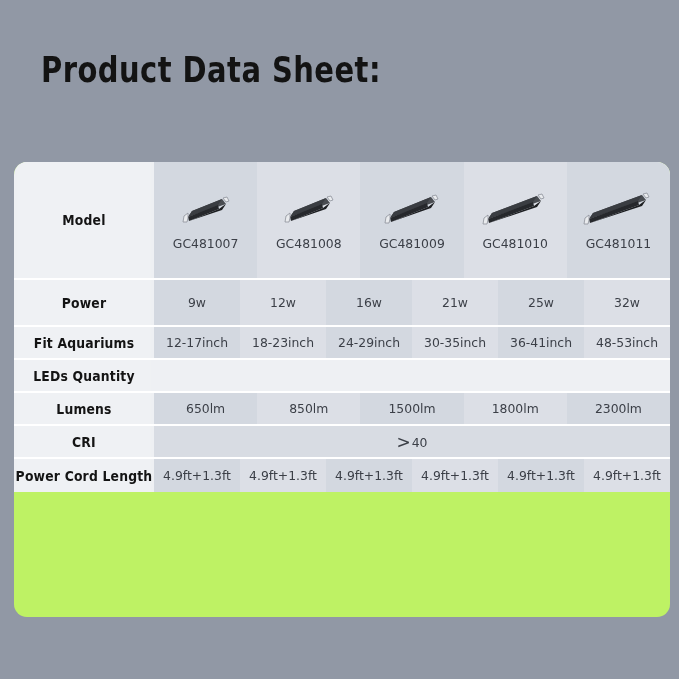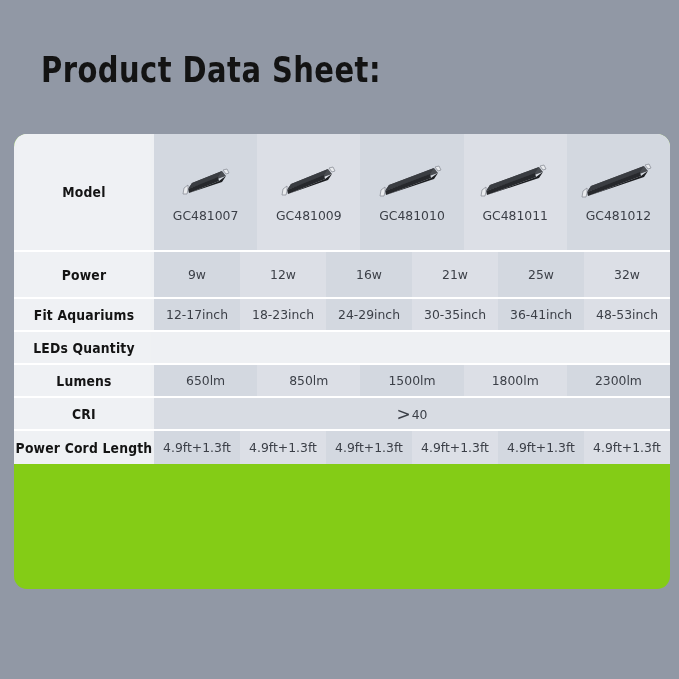--- a/index.html
+++ b/index.html
@@ -26,26 +26,26 @@
     letter-spacing: 0.5px;
     color: #131313;
     transform: scaleX(0.92);
     transform-origin: left center;
     white-space: nowrap;
   }
 
   .table-wrap {
     position: absolute;
     left: 14px;
-    top: 134px;
+    top: 162px;
     width: 656px;
     height: 455px;
     border-radius: 13px;
     overflow: hidden;
-    background: #84cc16;
+    background: #bef264;
   }
 
   .table {
     width: 100%;
     height: 100%;
     display: flex;
     flex-direction: column;
   }
 
   .row {
@@ -143,20 +143,31 @@
             <polygon points="17,28 21,22 51,10 55,15" fill="#4a4d52"></polygon>
             <polygon points="17,28 47,16 51,10 21,22" fill="#3a3d42"></polygon>
             <polygon points="17,28 47,16 48,20 18,32" fill="#26282c"></polygon>
             <polygon points="18,32 48,20 52,17 55,15 51,21" fill="#1c1e21"></polygon>
             <path d="M17,24 L13,27 L12,33 L16,33 L17,29 Z" fill="#e9ebee" stroke="#8d9199" stroke-width="0.8"></path>
             <path d="M52,9 L56,8 L58,12 L55,13 Z" fill="#e9ebee" stroke="#8d9199" stroke-width="0.8"></path>
           </svg>
           <span class="model-code">GC481007</span>
         </div>
         <div class="cell">
+          <svg class="prod-img" width="70" height="40" viewBox="0 0 70 40">
+            <polygon points="16,28 20,22 52,9 56,14" fill="#4a4d52"></polygon>
+            <polygon points="16,28 48,15 52,9 20,22" fill="#3a3d42"></polygon>
+            <polygon points="16,28 48,15 49,19 17,32" fill="#26282c"></polygon>
+            <polygon points="17,32 49,19 53,16 56,14 52,20" fill="#1c1e21"></polygon>
+            <path d="M16,24 L12,27 L11,33 L15,33 L16,29 Z" fill="#e9ebee" stroke="#8d9199" stroke-width="0.8"></path>
+            <path d="M53,8 L57,7 L59,11 L56,12 Z" fill="#e9ebee" stroke="#8d9199" stroke-width="0.8"></path>
+          </svg>
+          <span class="model-code">GC481008</span>
+        </div>
+        <div class="cell">
           <svg class="prod-img" width="72" height="40" viewBox="0 0 72 40">
             <polygon points="14,29 18,23 55,8 59,13" fill="#4a4d52"></polygon>
             <polygon points="14,29 51,14 55,8 18,23" fill="#3a3d42"></polygon>
             <polygon points="14,29 51,14 52,18 15,33" fill="#26282c"></polygon>
             <polygon points="15,33 52,18 56,15 59,13 55,19" fill="#1c1e21"></polygon>
             <path d="M14,25 L10,28 L9,34 L13,34 L14,30 Z" fill="#e9ebee" stroke="#8d9199" stroke-width="0.8"></path>
             <path d="M56,7 L60,6 L62,10 L59,11 Z" fill="#e9ebee" stroke="#8d9199" stroke-width="0.8"></path>
           </svg>
           <span class="model-code">GC481009</span>
         </div>
@@ -175,31 +186,20 @@
           <svg class="prod-img" width="78" height="40" viewBox="0 0 78 40">
             <polygon points="10,30 14,24 63,6 67,11" fill="#4a4d52"></polygon>
             <polygon points="10,30 59,12 63,6 14,24" fill="#3a3d42"></polygon>
             <polygon points="10,30 59,12 60,16 11,34" fill="#26282c"></polygon>
             <polygon points="11,34 60,16 64,13 67,11 63,17" fill="#1c1e21"></polygon>
             <path d="M10,26 L6,29 L5,35 L9,35 L10,31 Z" fill="#e9ebee" stroke="#8d9199" stroke-width="0.8"></path>
             <path d="M64,5 L68,4 L70,8 L67,9 Z" fill="#e9ebee" stroke="#8d9199" stroke-width="0.8"></path>
           </svg>
           <span class="model-code">GC481011</span>
         </div>
-        <div class="cell">
-          <svg class="prod-img" width="80" height="40" viewBox="0 0 80 40">
-            <polygon points="9,31 13,25 66,5 70,10" fill="#4a4d52"></polygon>
-            <polygon points="9,31 62,11 66,5 13,25" fill="#3a3d42"></polygon>
-            <polygon points="9,31 62,11 63,15 10,35" fill="#26282c"></polygon>
-            <polygon points="10,35 63,15 67,12 70,10 66,16" fill="#1c1e21"></polygon>
-            <path d="M9,27 L5,30 L4,36 L8,36 L9,32 Z" fill="#e9ebee" stroke="#8d9199" stroke-width="0.8"></path>
-            <path d="M67,4 L71,3 L73,7 L70,8 Z" fill="#e9ebee" stroke="#8d9199" stroke-width="0.8"></path>
-          </svg>
-          <span class="model-code">GC481012</span>
-        </div>
       </div>
     </div>
 
     <div class="row row-standard">
       <div class="cell-label">Power</div>
       <div class="cells">
         <div class="cell">9w</div>
         <div class="cell">12w</div>
         <div class="cell">16w</div>
         <div class="cell">21w</div>

